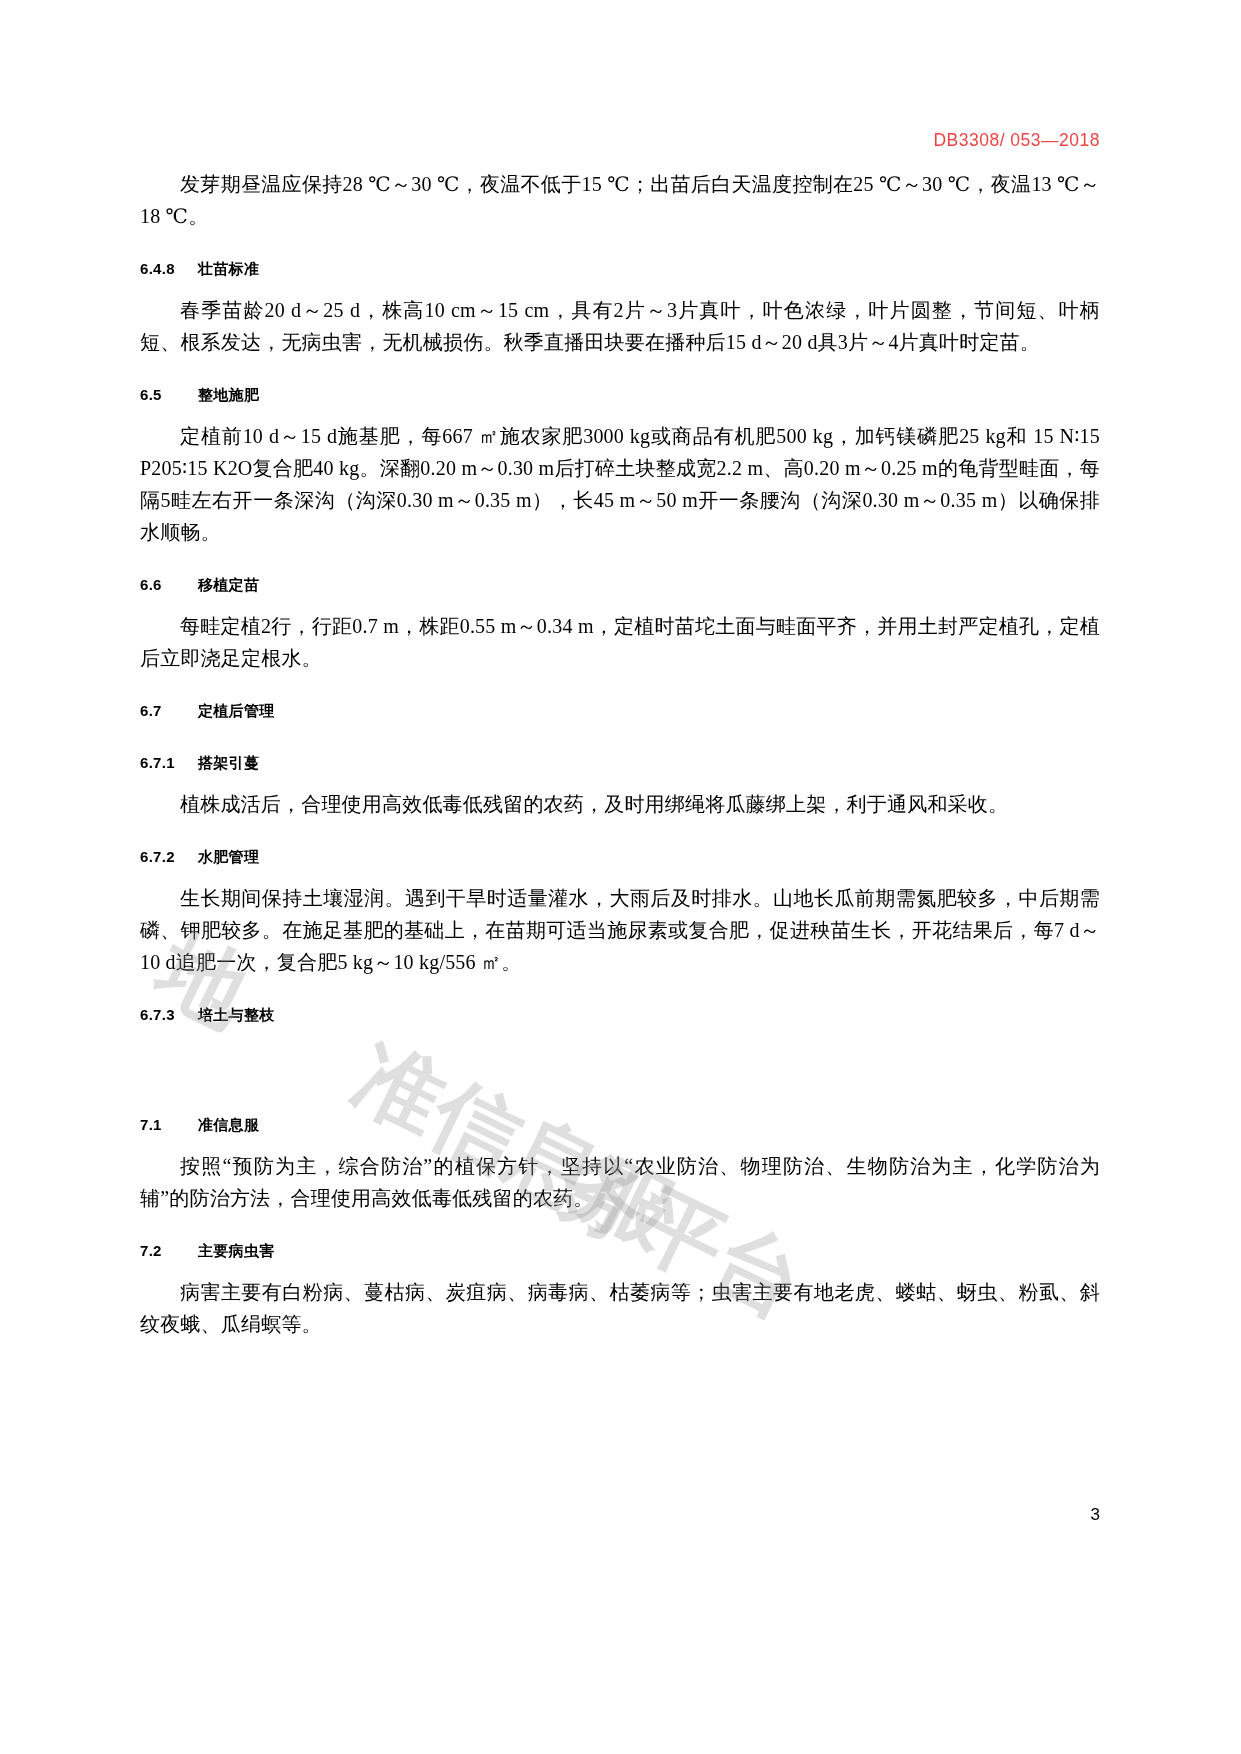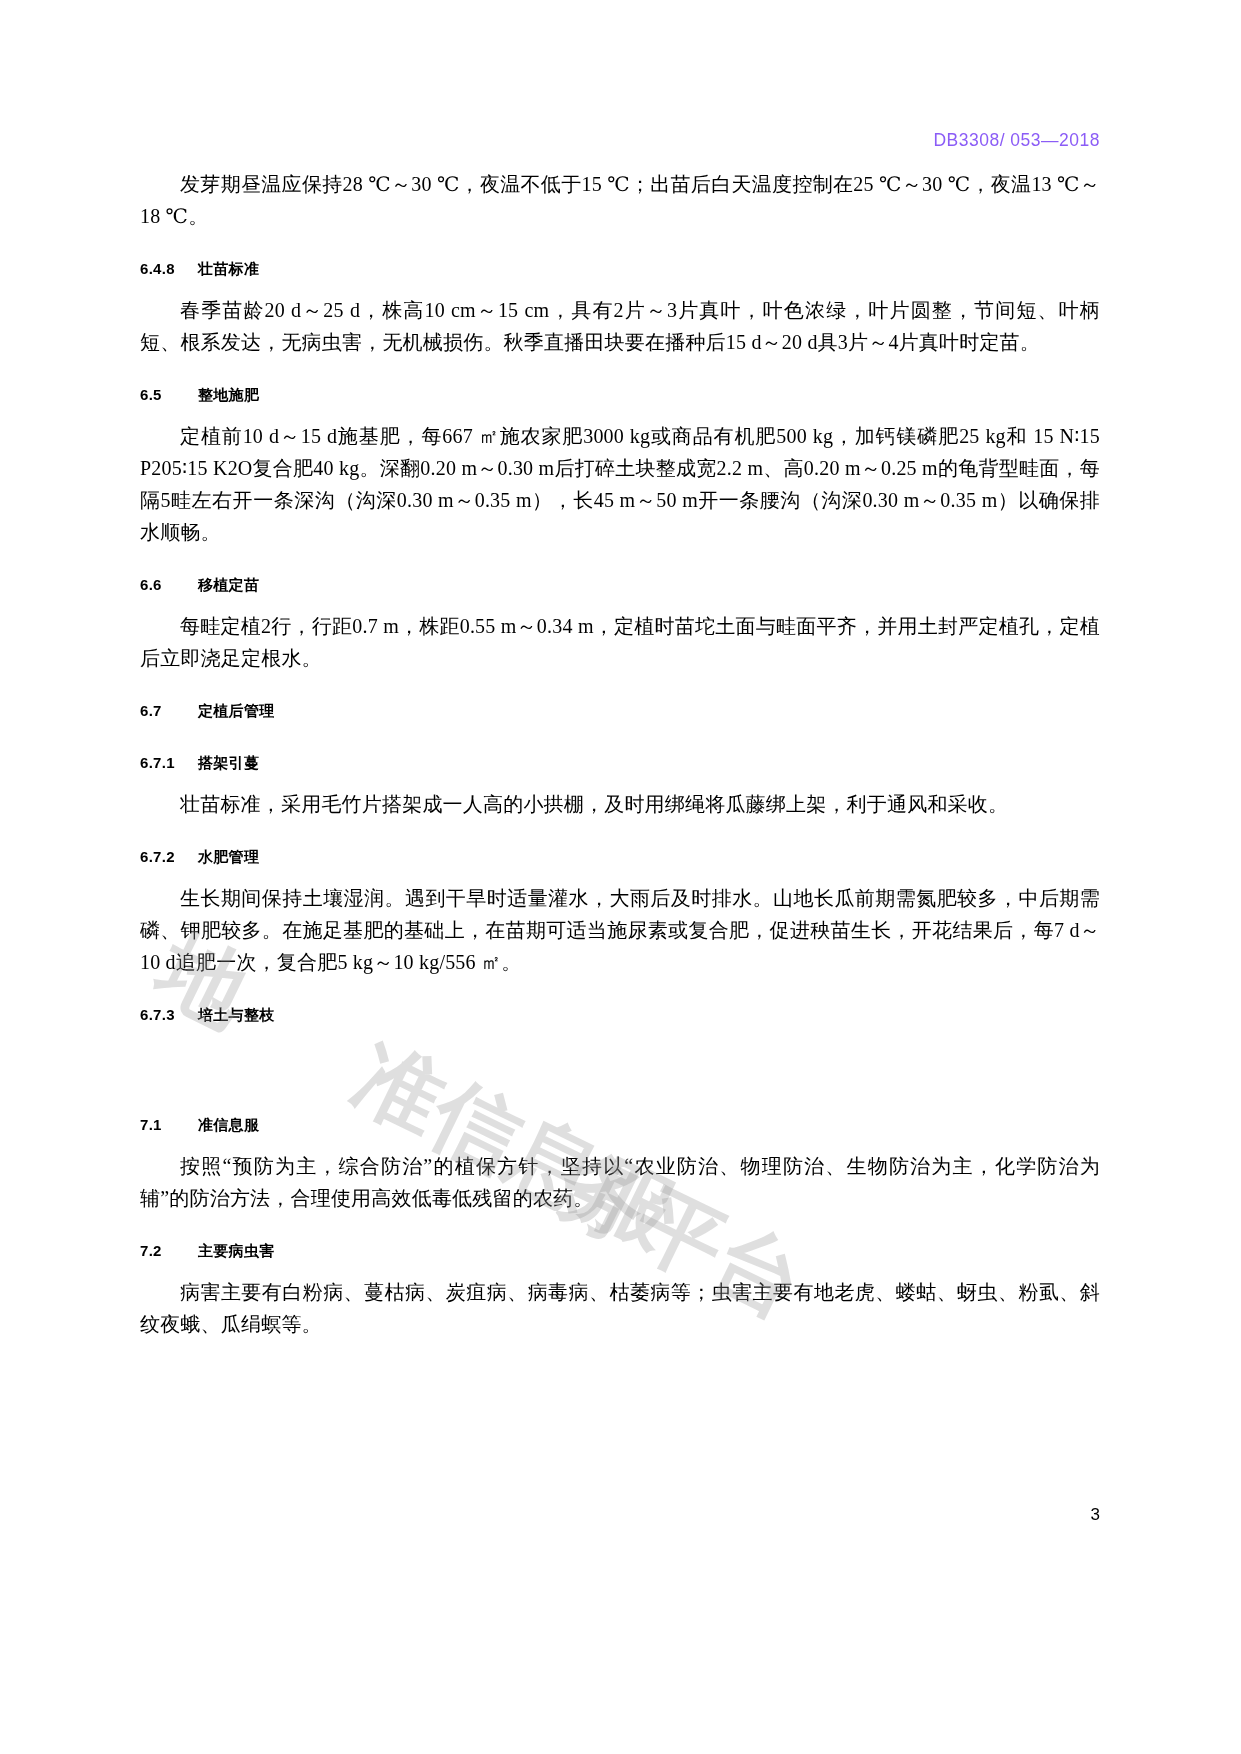--- a/index.html
+++ b/index.html
@@ -26,21 +26,21 @@
     width: 960px;
     height: 1754px;
   }
   .header {
     position: absolute;
     top: 130px;
     right: 0;
     font-family: "Liberation Sans", sans-serif;
     font-size: 17.5px;
     letter-spacing: 0.5px;
-    color: #8b5cf6;
+    color: #ef4444;
     white-space: nowrap;
   }
   .body-blocks {
     position: absolute;
     top: 168px;
     left: 0;
     width: 960px;
   }
   p.para {
     margin: 0 0 0 0;
@@ -139,21 +139,21 @@
 
       <p class="para">每畦定植2行，行距0.7 m，株距0.55 m～0.34 m，定植时苗坨土面与畦面平齐，并用土封严定植孔，定植后立即浇足定根水。</p>
       <div class="sp-before-h"></div>
 
       <h2 class="heading"><span class="num">6.7</span><span>定植后管理</span></h2>
       <div class="sp-before-h"></div>
 
       <h2 class="heading"><span class="num">6.7.1</span><span>搭架引蔓</span></h2>
       <div class="sp-after-h"></div>
 
-      <p class="para">壮苗标准，采用毛竹片搭架成一人高的小拱棚，及时用绑绳将瓜藤绑上架，利于通风和采收。</p>
+      <p class="para">植株成活后，合理使用高效低毒低残留的农药，及时用绑绳将瓜藤绑上架，利于通风和采收。</p>
       <div class="sp-before-h"></div>
 
       <h2 class="heading"><span class="num">6.7.2</span><span>水肥管理</span></h2>
       <div class="sp-after-h"></div>
 
       <p class="para">生长期间保持土壤湿润。遇到干旱时适量灌水，大雨后及时排水。山地长瓜前期需氮肥较多，中后期需磷、钾肥较多。在施足基肥的基础上，在苗期可适当施尿素或复合肥，促进秧苗生长，开花结果后，每7 d～10 d追肥一次，复合肥5 kg～10 kg/556 ㎡。</p>
       <div class="sp-before-h"></div>
 
       <h2 class="heading"><span class="num">6.7.3</span><span>培土与整枝</span></h2>
       <div class="sp-after-h"></div>

